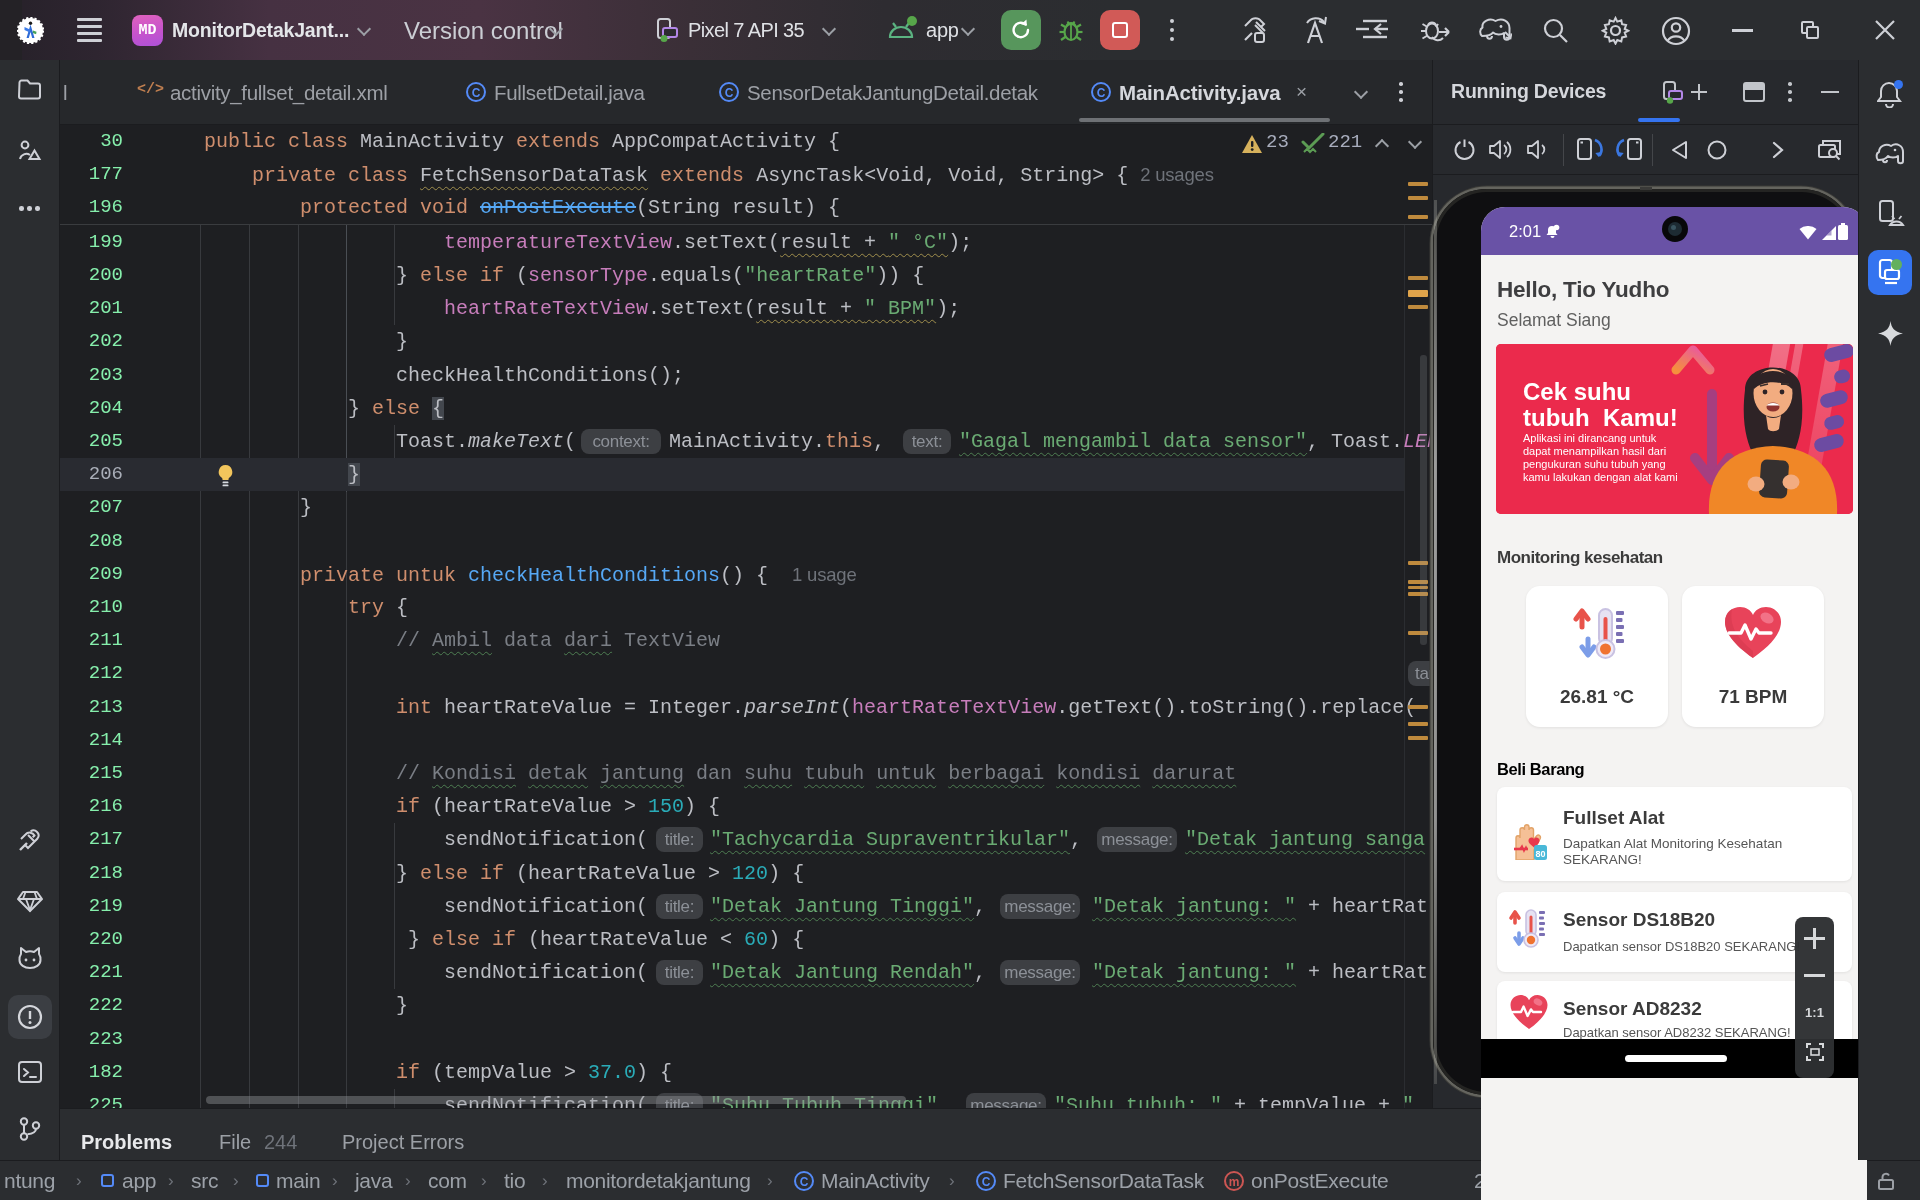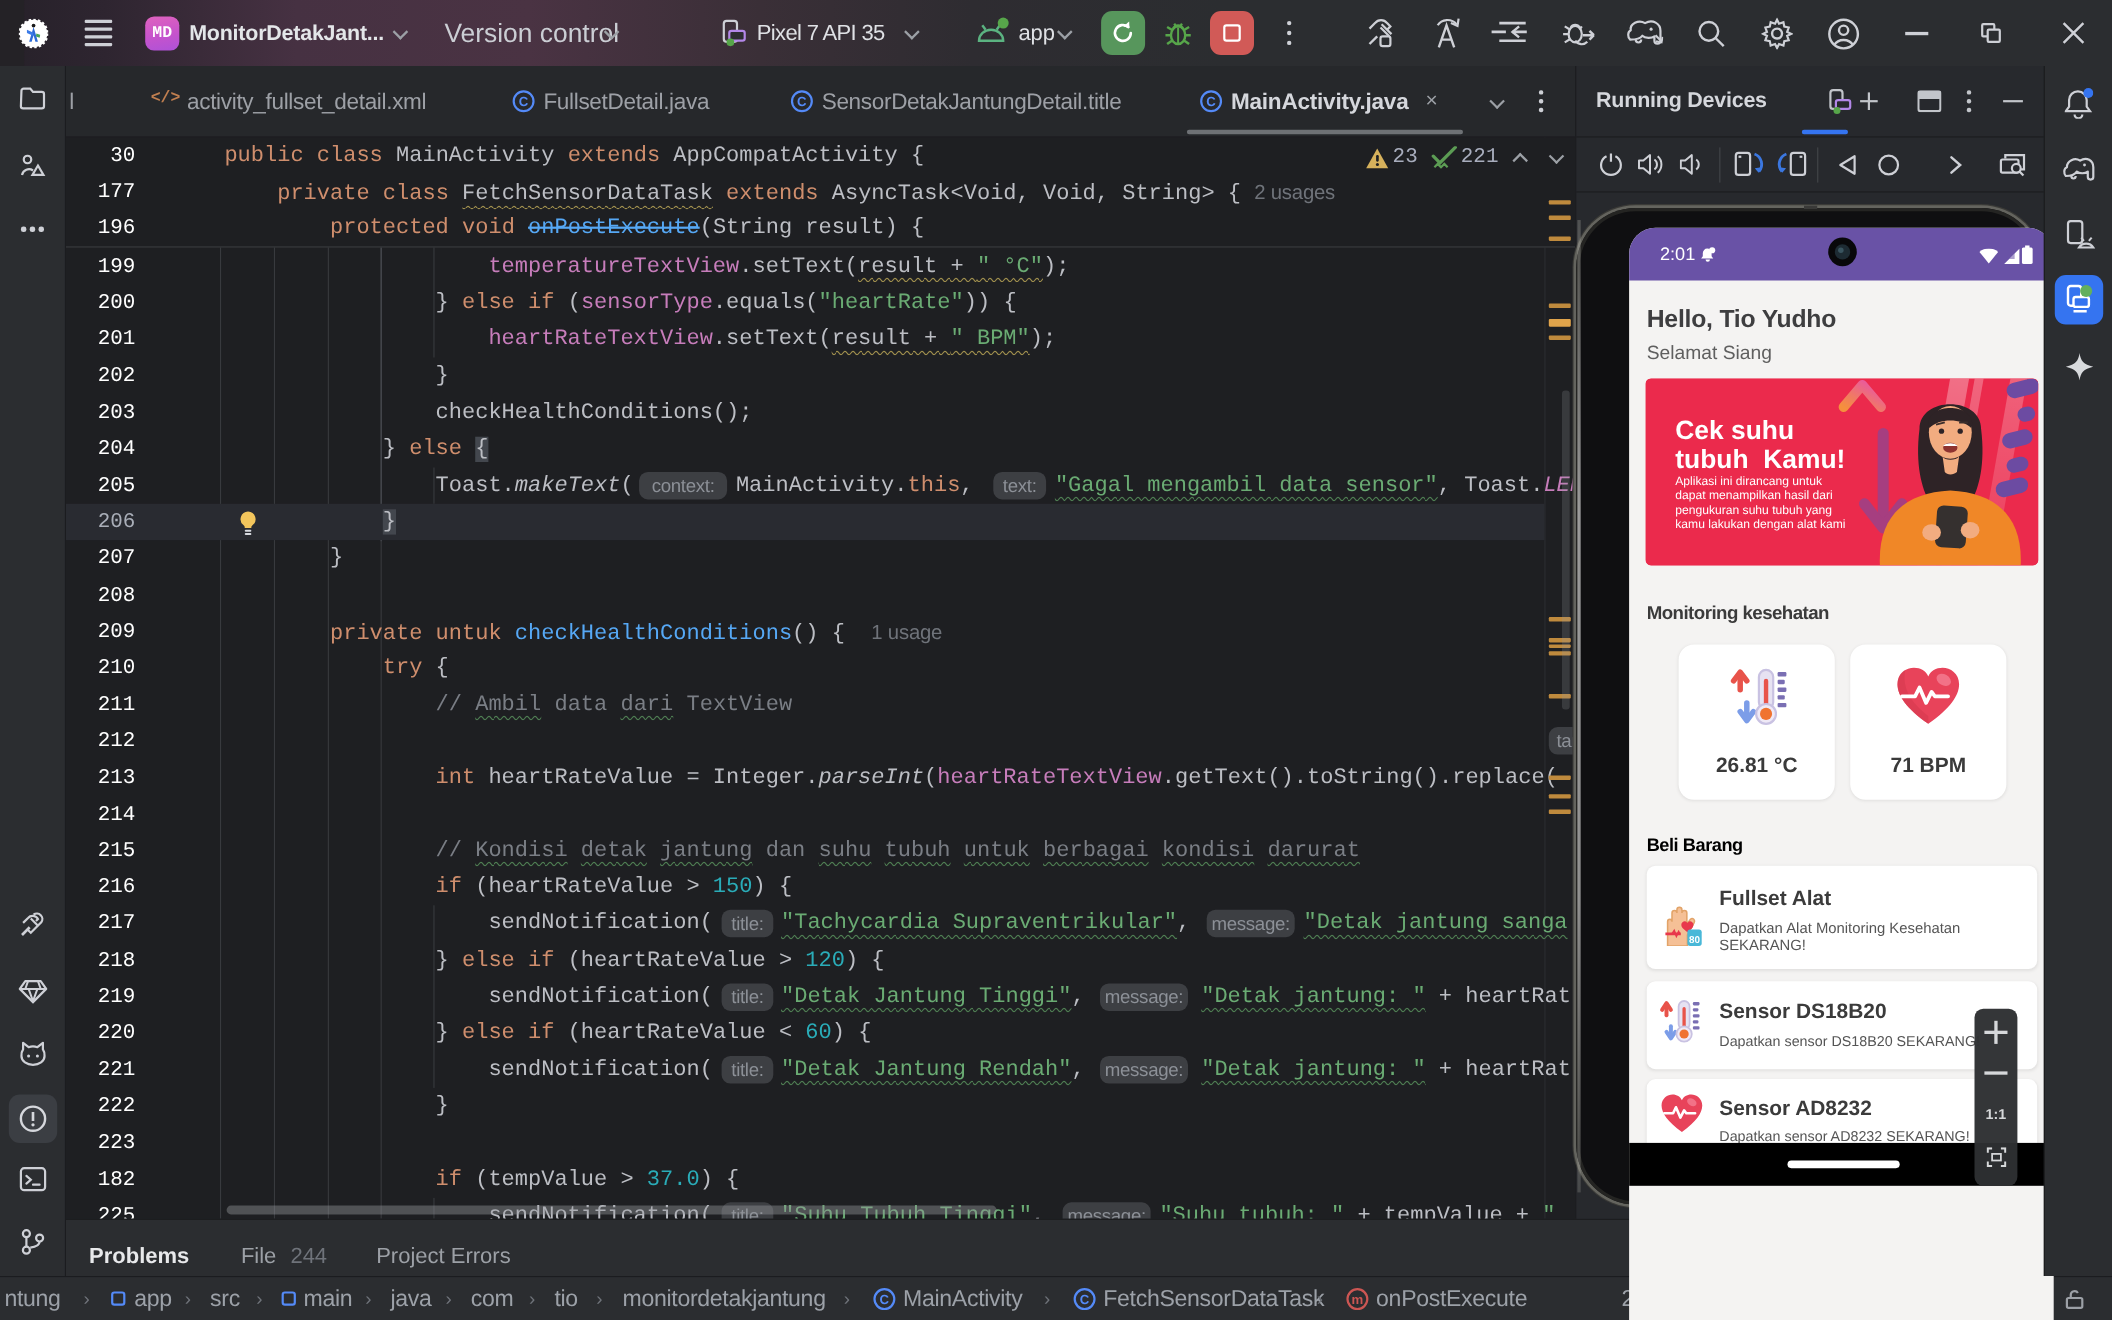--- a/index.html
+++ b/index.html
@@ -3,21 +3,21 @@
 <meta charset="utf-8">
 <style>
 *{margin:0;padding:0;box-sizing:border-box}
 html,body{width:1920px;height:1200px;overflow:hidden;background:#1E1F22}
 body{font-family:"Liberation Sans",sans-serif;position:relative}
 .a{position:absolute}
 svg{display:block}
 
 #ed{left:60px;top:125px;width:1372px;height:983px;overflow:hidden;background:#1E1F22;font-family:"Liberation Mono",monospace;font-size:20px;color:#BCBEC4}
 .cl{position:absolute;height:33.2px;line-height:33.2px;white-space:pre;left:144px}
-.ln{position:absolute;height:33.2px;line-height:33.2px;left:0;width:63px;text-align:right;color:#ffffff;font-size:19px}
+.ln{position:absolute;height:33.2px;line-height:33.2px;left:0;width:63px;text-align:right;color:#86efac;font-size:19px}
 .seg{position:absolute;top:0;white-space:pre}
 .k{color:#CF8E6D}
 .f{color:#C77DBB}
 .s{color:#6AAB73}
 .n{color:#2AACB8}
 .c{color:#7A7E85}
 .m{color:#56A8F5}
 .it{font-style:italic}
 .inlay{color:#6F737A;font-family:"Liberation Sans",sans-serif;font-size:18.5px;letter-spacing:-0.2px}
 .badge{position:absolute;top:4px;height:25px;line-height:25px;background:#3D3F43;border-radius:8px;color:#8C9097;font-family:"Liberation Sans",sans-serif;font-size:17px;text-align:center;letter-spacing:-0.3px}
@@ -167,21 +167,21 @@
   <svg class="a" style="left:1873px;top:18px" width="24" height="24" viewBox="0 0 24 24">
       <path d="M3 3 L21 21 M21 3 L3 21" stroke="#CED0D6" stroke-width="2.2"></path>
     </svg>
 </div>
 
 <div class="a" id="tabbar" style="left:60px;top:60px;width:1372px;height:65px;background:#26282B;border-bottom:1px solid #1B1C1F">
   <div class="tabtxt" style="left:3px">l</div>
   <div class="a" style="left:77px;top:21px;font-family:'Liberation Mono',monospace;font-size:15px;font-weight:bold;color:#C07F50">&lt;/&gt;</div>
   <div class="tabtxt" style="left:110px">activity_fullset_detail.xml</div>
   <div class="tabtxt" style="left:434px">FullsetDetail.java</div>
-  <div class="tabtxt" style="left:687px">SensorDetakJantungDetail.title</div>
+  <div class="tabtxt" style="left:687px">SensorDetakJantungDetail.detak</div>
   <div class="tabtxt" style="left:1059px;color:#D5D7DC;font-weight:600;letter-spacing:-0.2px">MainActivity.java</div>
   <div class="a" style="left:1236px;top:24px;width:15px;height:15px;color:#9CA0A6;font-size:19px;line-height:15px">×</div>
   <div class="chev" style="left:1296px;top:27px"></div>
   <div class="a" style="left:1339px;top:22px;width:3.5px;height:3.5px;border-radius:50%;background:#CED0D6;box-shadow:0 8px 0 #CED0D6,0 16px 0 #CED0D6"></div>
   <div class="a" style="left:1019px;top:58px;width:251px;height:4px;border-radius:2px;background:#6E7175"></div>
 </div>
 
 <svg class="a" style="left:465px;top:81px" width="22" height="22" viewBox="0 0 22 22">
     <circle cx="11" cy="11" r="9" fill="none" stroke="#548AF7" stroke-width="2"></circle>
     <text x="11" y="15.5" font-family="Liberation Sans" font-size="12" font-weight="bold" fill="#548AF7" text-anchor="middle">C</text>
@@ -316,21 +316,21 @@
     <span class="seg" style="left:1125px"><span class="s wg">"Detak jantung sanga</span></span>
   </div>
   <div class="cl" style="top:731.6px;left:336px">} <span class="k">else</span> <span class="k">if</span> (heartRateValue &gt; <span class="n">120</span>) {</div>
   <div class="cl" style="top:764.8px;left:0">
     <span class="seg" style="left:384px">sendNotification(</span>
     <span class="badge" style="left:596px;width:47px">title:</span>
     <span class="seg" style="left:650px"><span class="s wg">"Detak Jantung Tinggi"</span>,</span>
     <span class="badge" style="left:940px;width:80px">message:</span>
     <span class="seg" style="left:1032px"><span class="s wg">"Detak jantung: "</span> + heartRat</span>
   </div>
-  <div class="cl" style="top:798px;left:336px">} <span class="k">else</span> <span class="k">if</span> (heartRateValue &lt; <span class="n">60</span>) {</div>
+  <div class="cl" style="top:798px;left:348px">} <span class="k">else</span> <span class="k">if</span> (heartRateValue &lt; <span class="n">60</span>) {</div>
   <div class="cl" style="top:831.2px;left:0">
     <span class="seg" style="left:384px">sendNotification(</span>
     <span class="badge" style="left:596px;width:47px">title:</span>
     <span class="seg" style="left:650px"><span class="s wg">"Detak Jantung Rendah"</span>,</span>
     <span class="badge" style="left:940px;width:80px">message:</span>
     <span class="seg" style="left:1032px"><span class="s wg">"Detak jantung: "</span> + heartRat</span>
   </div>
   <div class="cl" style="top:864.4px;left:336px">}</div>
   <div class="cl" style="top:930.8px;left:336px"><span class="k">if</span> (tempValue &gt; <span class="n">37.0</span>) {</div>
   <div class="cl" style="top:964px;left:0">

